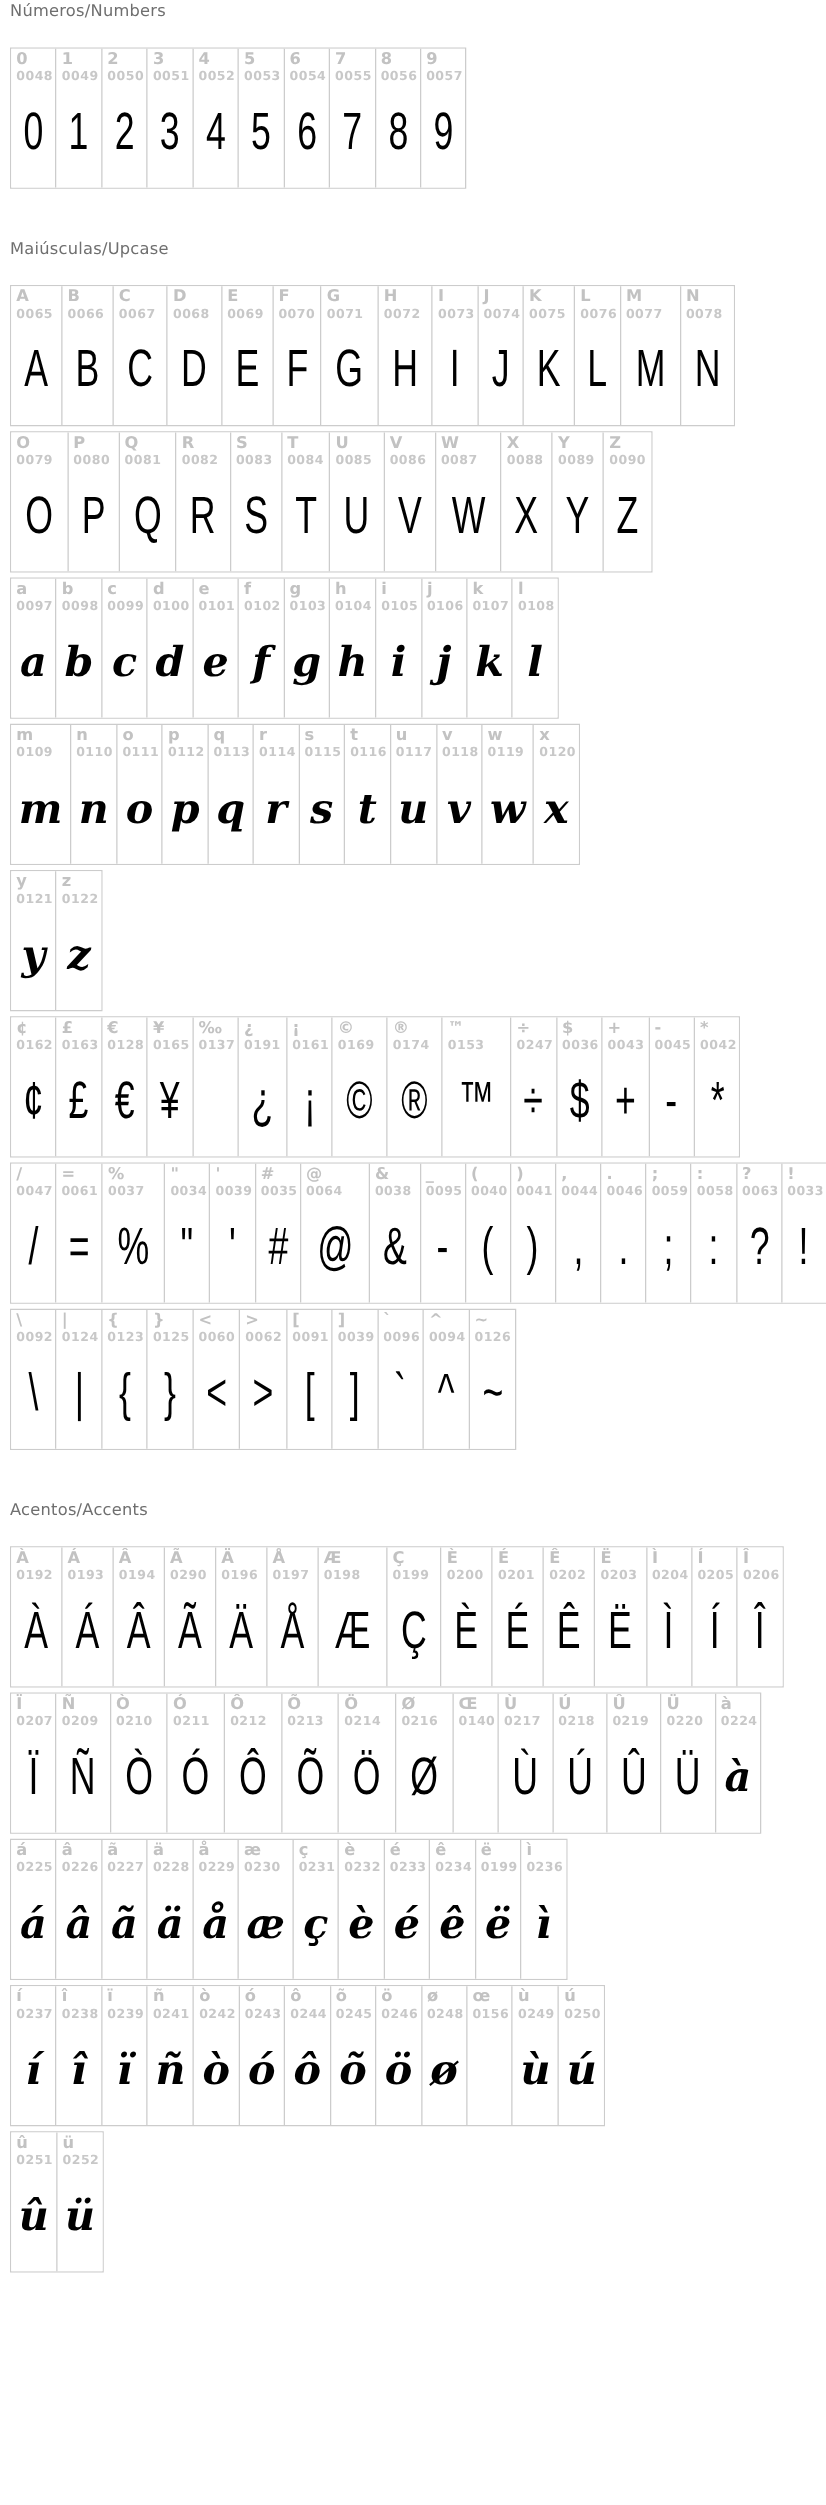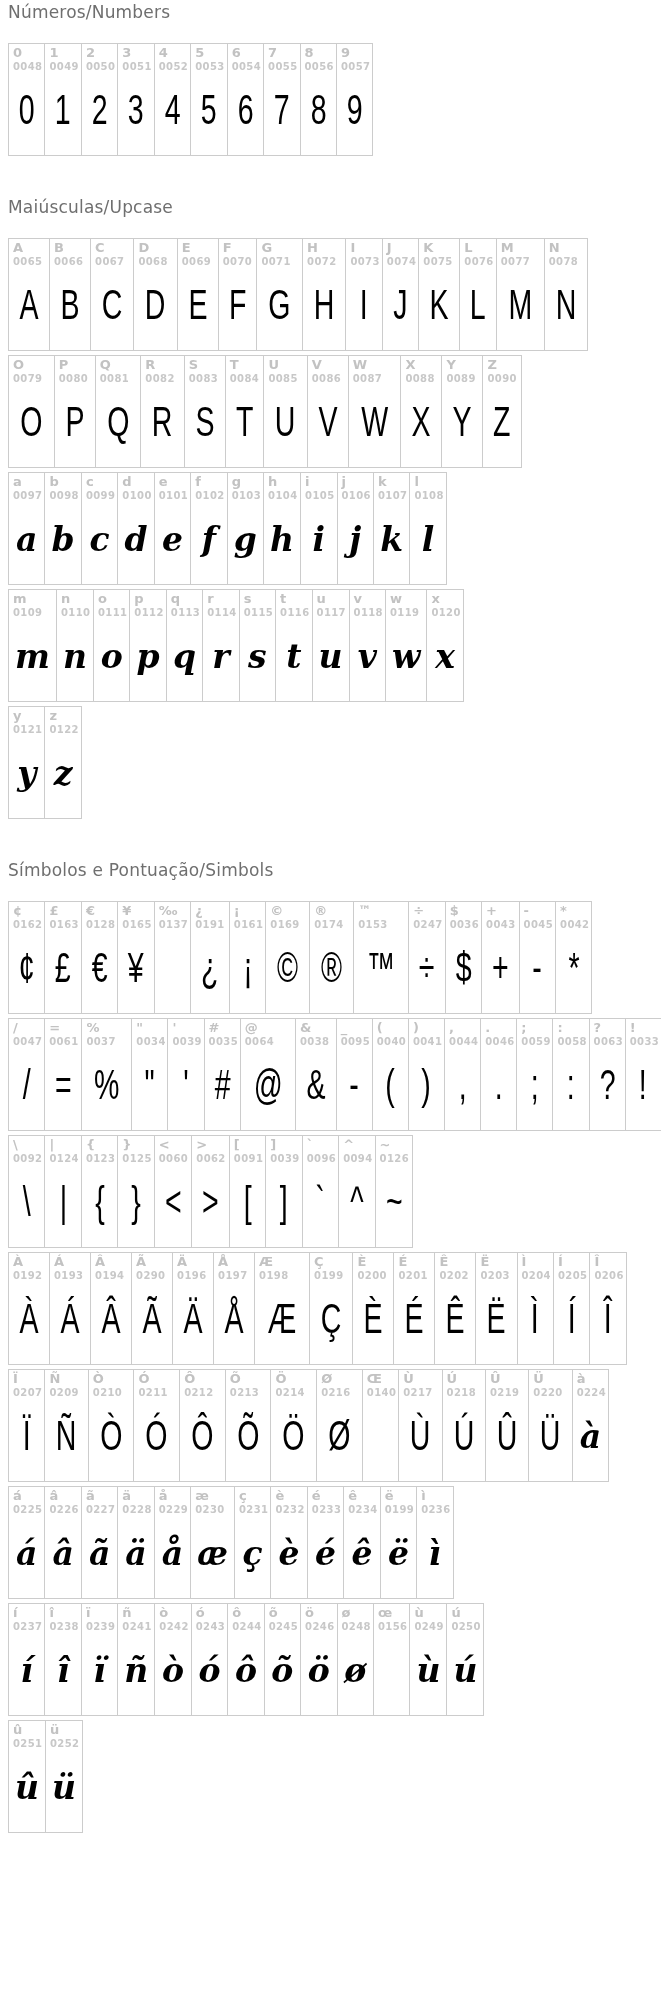--- a/index.html
+++ b/index.html
@@ -1,19 +1,19 @@
 <!DOCTYPE html>
 <html><head>
 <meta charset="utf-8">
 <style>
   html,body{margin:0;padding:0;background:#ffffff;}
   body{width:661px;font-family:"DejaVu Sans","Liberation Sans",sans-serif;}
   #sections{padding:2px 0 10px 8px;}
   .sec-title{
-    font-size:17px;font-weight:400;color:#6f6f6f;
+    font-size:13px;font-weight:400;color:#6f6f6f;
     margin:41px 0 21px 0;letter-spacing:0.2px;
     font-family:"DejaVu Sans","Liberation Sans",sans-serif;
   }
   section:first-child .sec-title{margin-top:0;}
   .char-row{
     display:flex;width:max-content;max-width:652px;
     border:1px solid #cccccc;margin-bottom:4px;background:#ffffff;
   }
   .cell{
     min-width:32px;height:111px;box-sizing:border-box;
@@ -609,21 +609,20 @@
       <span class="ref">z</span>
       <span class="code">0122</span>
     </div>
     <div class="glyph-wrap">
       <span class="script">z</span>
     </div>
   </div>
       </div>
     </section>
     <section>
-      <h2 class="sec-title">Símbolos e Pontuação/Simbols</h2>
       <div class="char-row">
         <div class="cell">
     <div class="cell-head">
       <span class="ref">¢</span>
       <span class="code">0162</span>
     </div>
     <div class="glyph-wrap">
       <span class="caps">¢</span>
     </div>
   </div>
@@ -1005,20 +1004,21 @@
       <span class="ref">~</span>
       <span class="code">0126</span>
     </div>
     <div class="glyph-wrap">
       <span class="caps">~</span>
     </div>
   </div>
       </div>
     </section>
     <section>
+      <h2 class="sec-title">Acentos/Accents</h2>
       <div class="char-row">
         <div class="cell">
     <div class="cell-head">
       <span class="ref">À</span>
       <span class="code">0192</span>
     </div>
     <div class="glyph-wrap">
       <span class="caps">À</span>
     </div>
   </div>

